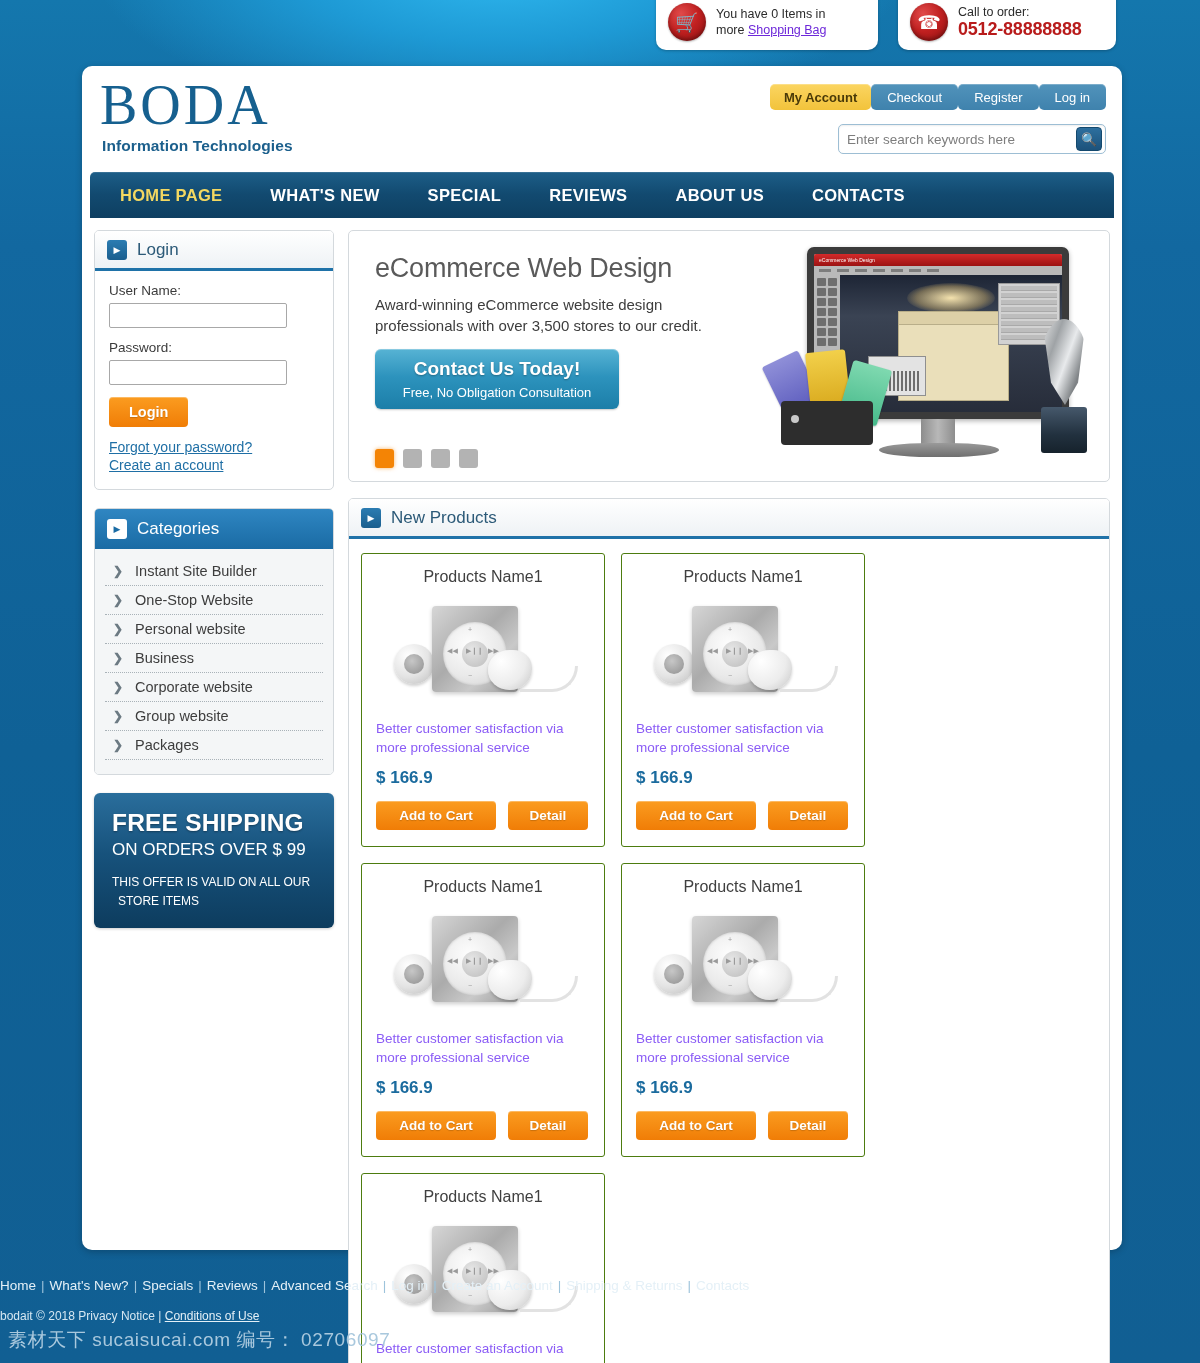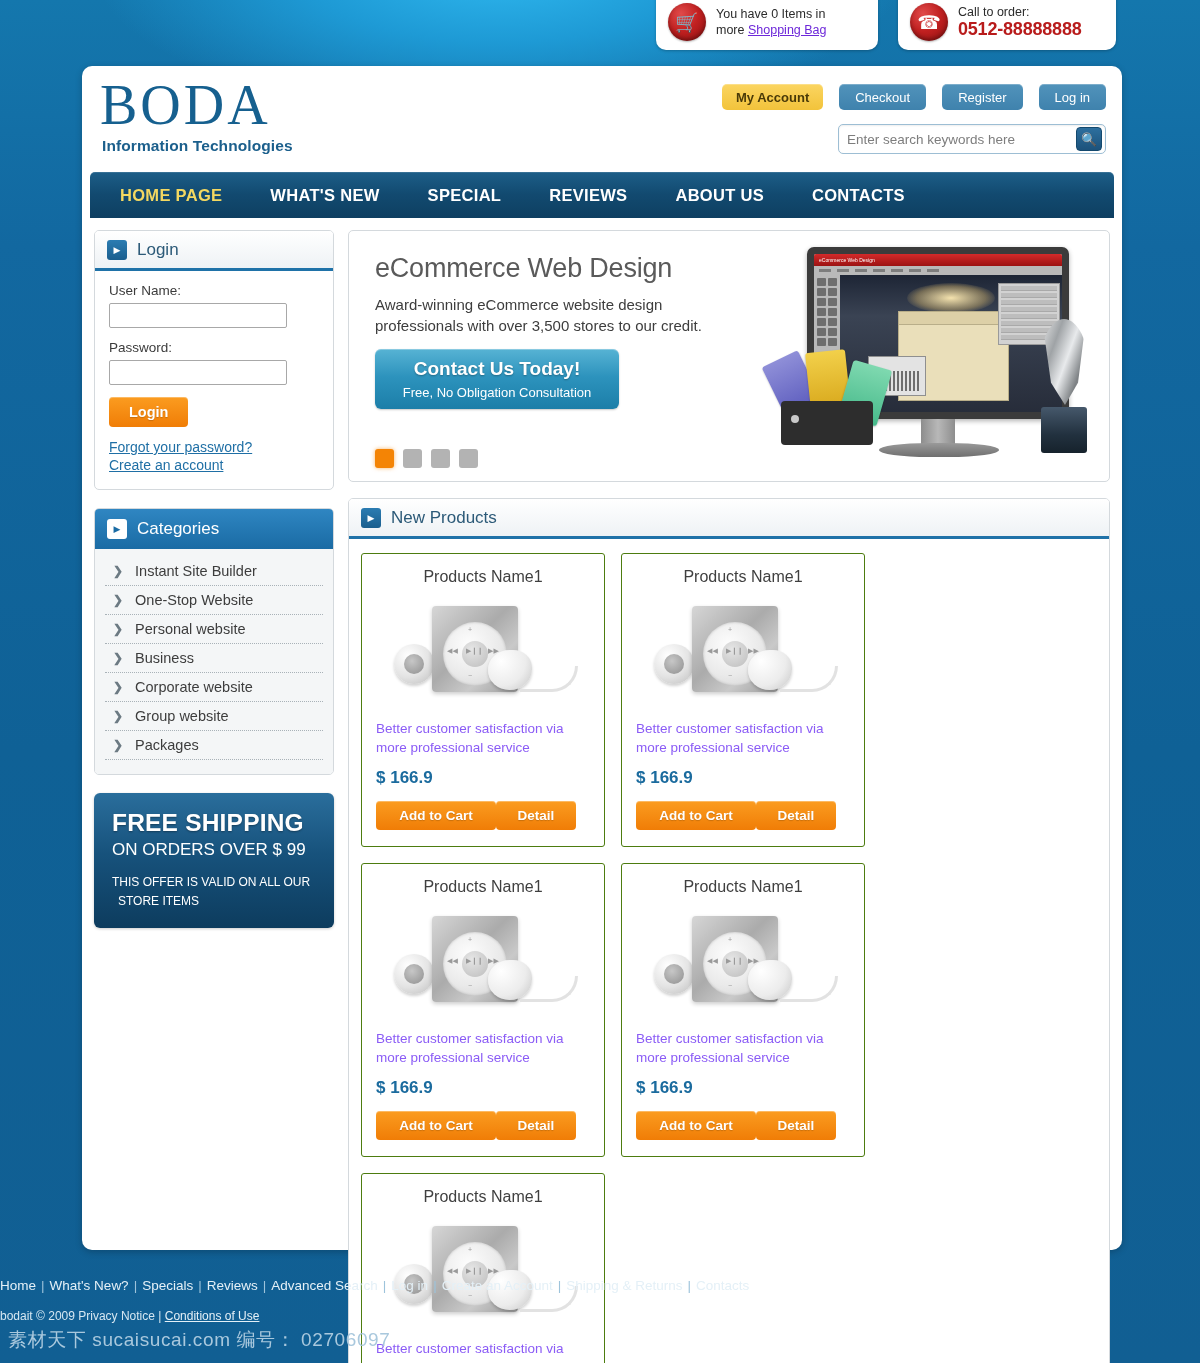--- a/index.html
+++ b/index.html
@@ -98,21 +98,21 @@
     color: #1b5f8c;
     letter-spacing: .1px;
     margin-top: 4px;
     margin-left: 2px;
   }
 
   .acct-row {
     position: absolute;
     right: 16px; top: 18px;
     display: flex;
-    gap: 16px;
+    gap: 0;
     align-items: flex-start;
   }
   .btn-pill {
     border: none;
     border-radius: 5px;
     padding: 0 16px;
     height: 26px;
     font-family: "Liberation Sans", sans-serif;
     font-size: 13px;
     color: #ffffff;
@@ -487,21 +487,21 @@
     color: #8b5cf6;
     line-height: 1.38;
     min-height: 38px;
   }
   .prod-price {
     font-size: 17px;
     font-weight: bold;
     color: #1b6b9e;
     margin: 10px 0 13px 0;
   }
-  .prod-btns { display: flex; }
+  .prod-btns { display: flex; gap: 12px; }
   .btn-cart {
     border:none; border-radius:4px;
     background: linear-gradient(180deg,#fb9c20 0%,#f07d06 100%);
     color:#fff; font-size:13.5px; font-weight:bold;
     padding: 7px 0; width: 120px; cursor:pointer;
     font-family:"Liberation Sans", sans-serif;
     box-shadow: inset 0 1px 0 rgba(255,255,255,.3);
     text-shadow: 0 1px 1px rgba(0,0,0,.18);
   }
   .btn-detail {
@@ -880,19 +880,19 @@
 
     </div>
   </div>
 </div>
 
 <div class="footer">
   <div class="foot-links">
     <a href="#">Home</a><span class="sep">|</span><a href="#">What's New?</a><span class="sep">|</span><a href="#">Specials</a><span class="sep">|</span><a href="#">Reviews</a><span class="sep">|</span><a href="#">Advanced Search</a><span class="sep">|</span><a href="#">Log in</a><span class="sep">|</span><a href="#">Create an Account</a><span class="sep">|</span><a href="#">Shipping &amp; Returns</a><span class="sep">|</span><a href="#">Contacts</a>
   </div>
   <div class="foot-copy">
-    <span>bodait  © 2009  Privacy Notice</span>
+    <span>bodait  © 2018  Privacy Notice</span>
     <span class="sep">|</span>
     <a href="#">Conditions of Use</a>
   </div>
 </div>
 
 <div class="watermark">素材天下 sucaisucai.com  编号： 02706097</div>
 
 </body></html>

